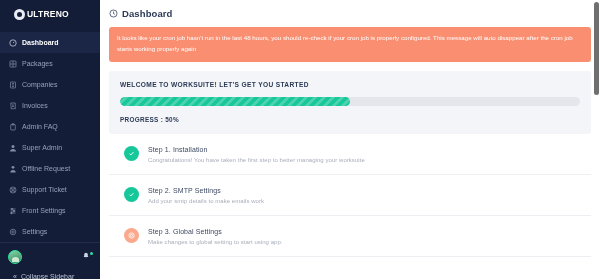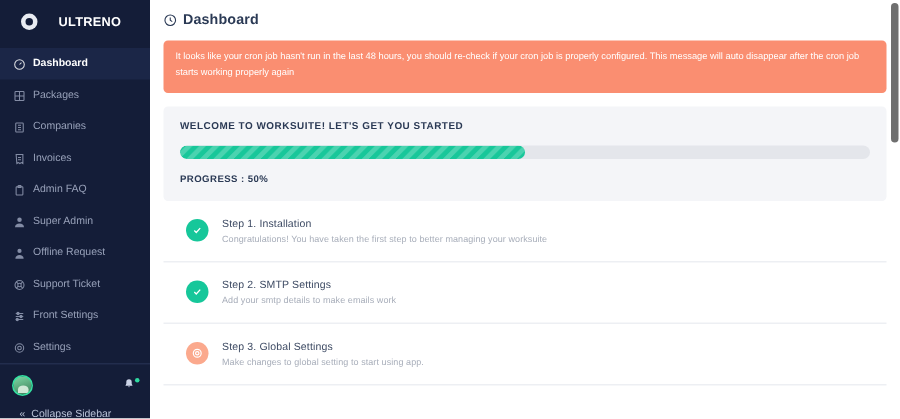--- a/index.html
+++ b/index.html
@@ -13,21 +13,21 @@
 
   
   .sidebar {
     width: 100px; height: 279px;
     background: #141d38;
     display: flex; flex-direction: column;
     flex: 0 0 100px;
     position: relative;
   }
   .logo-row {
-    display: flex; align-items: center; gap: 14px;
+    display: flex; align-items: center; gap: 2px;
     padding: 9px 0 9px 14px;
     height: 28px;
   }
   .logo-mark {
     width: 11px; height: 11px; border-radius: 50%;
     background: #e9ecf2;
     display: flex; align-items: center; justify-content: center;
     flex: 0 0 11px;
     position: relative;
   }

